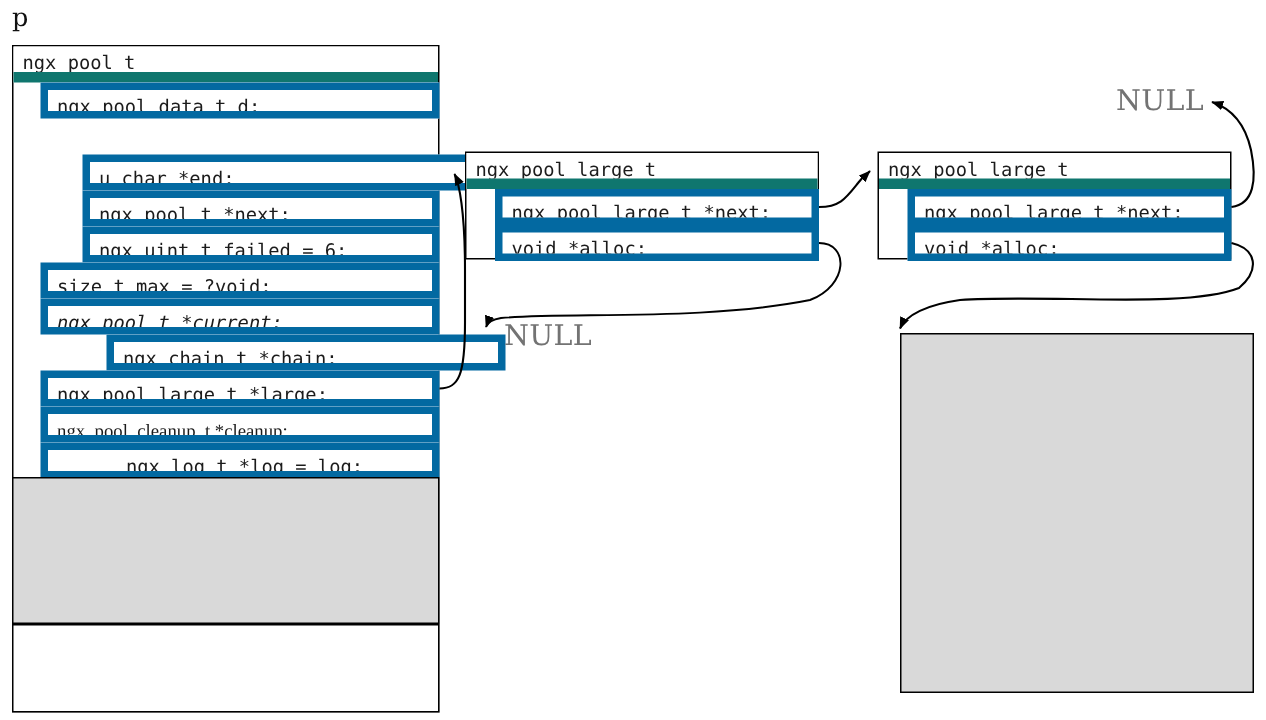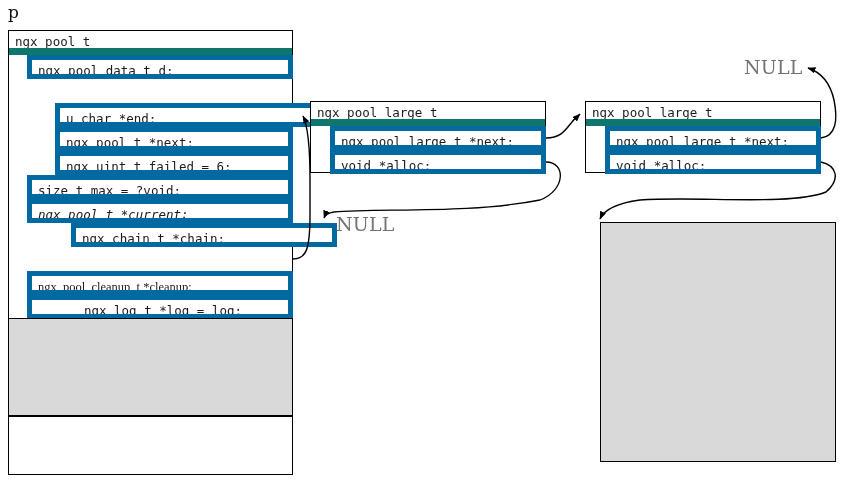--- a/index.html
+++ b/index.html
@@ -114,20 +114,21 @@
 
   <div class="row" id="pool-data-row" style="left:27px; top:55px; width:266px; height:24px;">ngx_pool_data_t d;</div>
 
   <div class="row" style="left:55px; top:103px; width:284px; height:24px;">u_char *end;</div>
   <div class="row" style="left:55px; top:127px; width:238px; height:24px;">ngx_pool_t *next;</div>
   <div class="row" style="left:55px; top:151px; width:238px; height:24px;">ngx_uint_t failed = 6;</div>
 
   <div class="row" style="left:27px; top:175px; width:266px; height:24px;">size_t max = ?void;</div>
   <div class="row" style="left:27px; top:199px; width:266px; height:24px;font-style:italic;">ngx_pool_t *current;</div>
   <div class="row" style="left:27px; top:223px; width:266px; height:24px;margin-left:44px;">ngx_chain_t *chain;</div>
+  <div class="row" style="left:27px; top:247px; width:266px; height:24px;">ngx_pool_large_t *large;</div>
   <div class="row" style="left:27px; top:271px; width:266px; height:24px;font-family:Liberation Serif, serif;">ngx_pool_cleanup_t *cleanup;</div>
   <div class="row" style="left:27px; top:295px; width:266px; height:24px;text-align:center;">ngx_log_t *log = log;</div>
 
   <div class="fill-gray" style="left:8px; top:318px; width:285px; height:98px;"></div>
 
   <div class="fill-white" style="left:8px; top:416px; width:285px; height:59px;"></div>
 
   <div class="struct-box" id="large1-outer" style="left:310px; top:101px; width:236px; height:72px;"></div>
 
   <div class="row headerrow" style="left:311px; top:102px; width:234px; height:24px; border-left:none; border-right:none; border-top:none;">ngx_pool_large_t</div>

